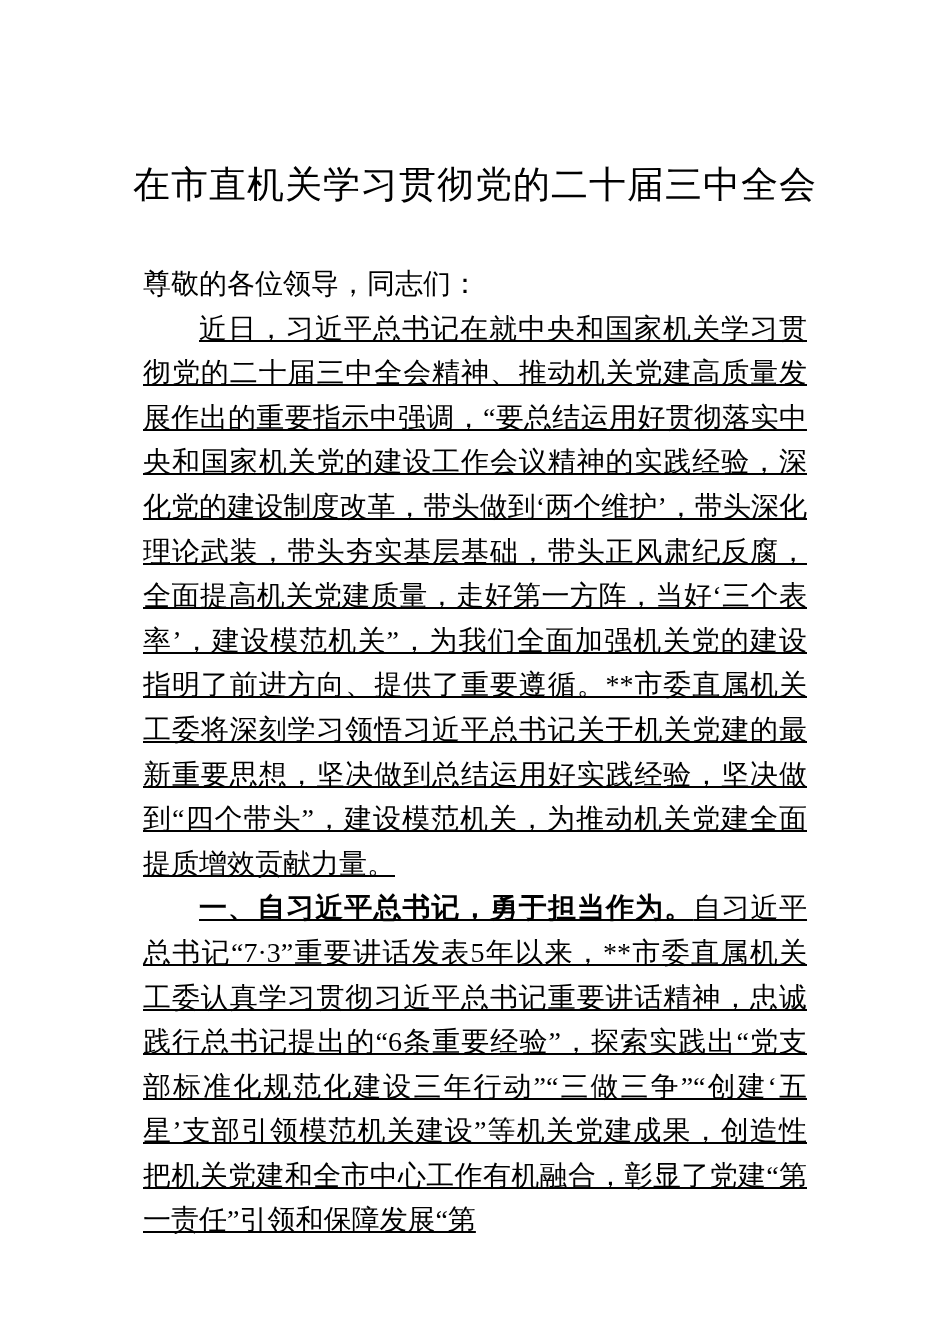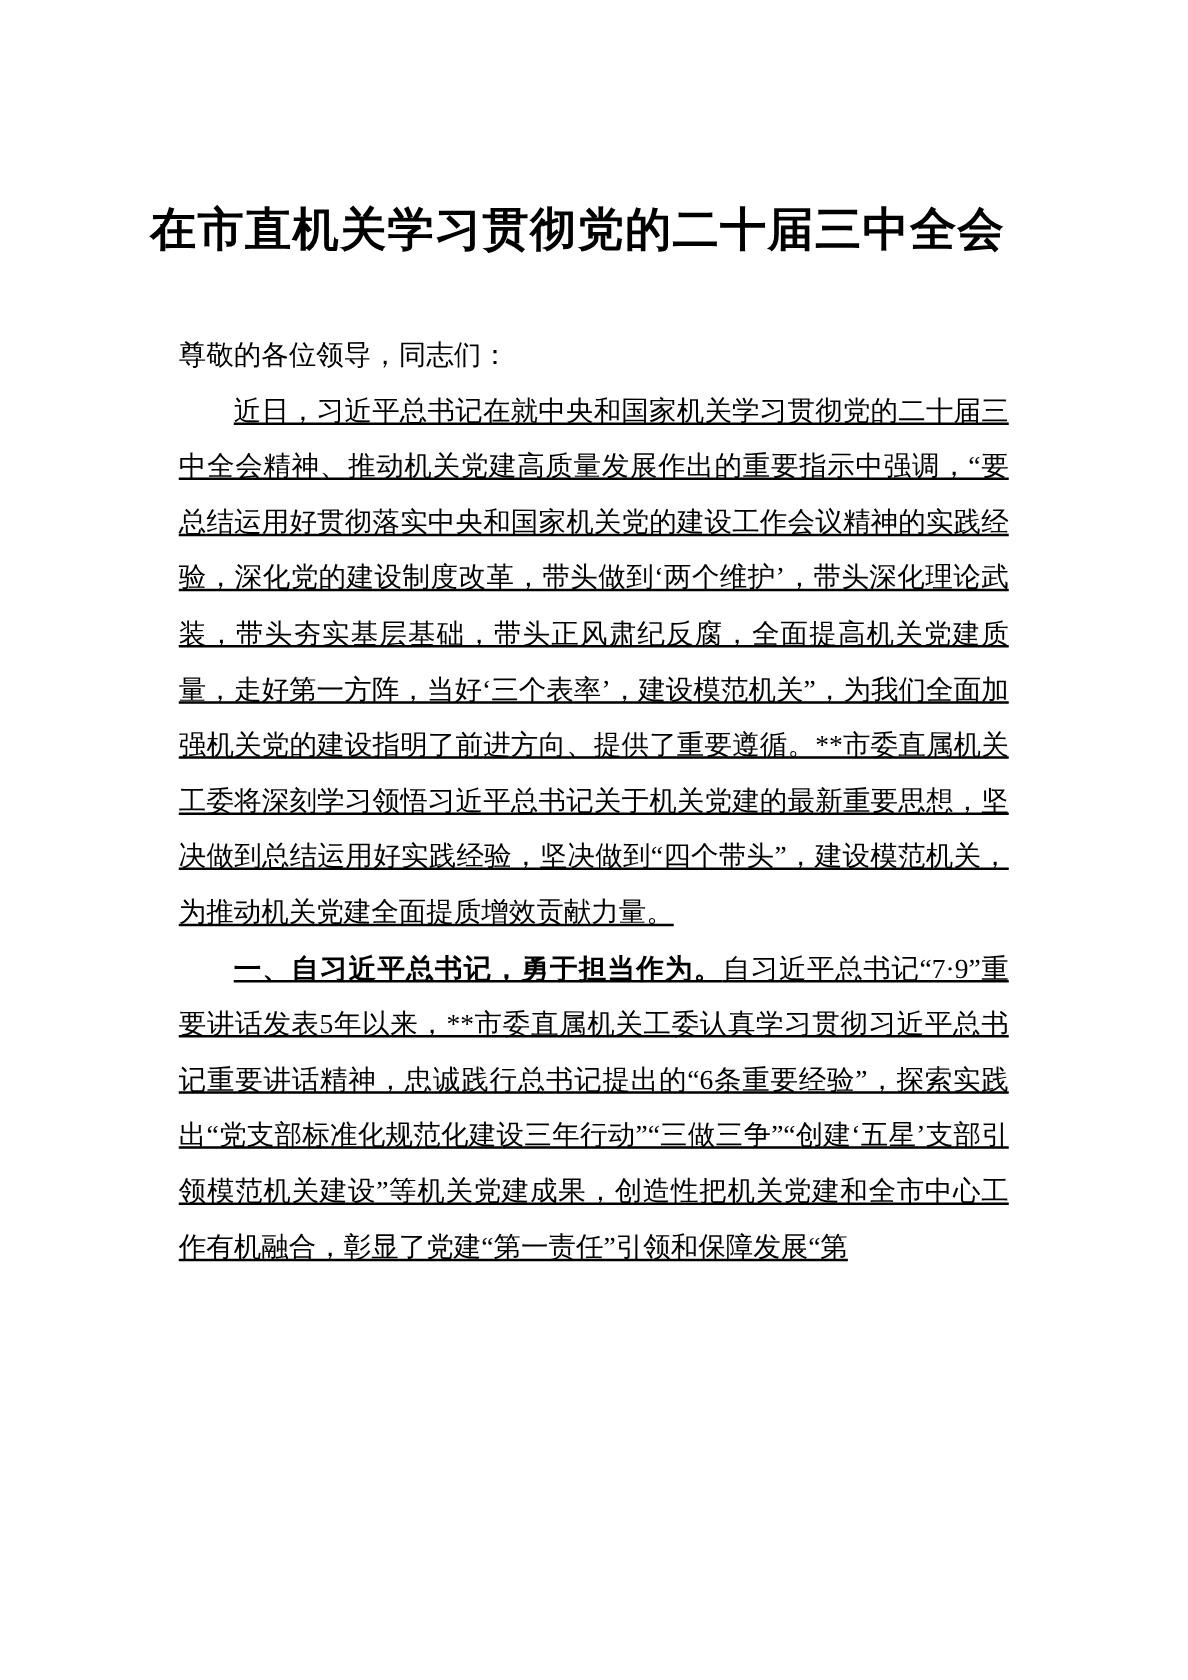--- a/index.html
+++ b/index.html
@@ -16,32 +16,32 @@
     position: relative;
     width: 950px;
     height: 1344px;
     background: #ffffff;
     color: #000000;
     font-family: "Liberation Serif", "DejaVu Serif", serif;
     overflow: hidden;
   }
   .doc-title {
     margin: 151px 120px 0 120px;
-    text-align: left;
+    text-align: center;
     font-size: 37px;
-    font-weight: bold;
+    font-weight: normal;
     line-height: 68px;
     letter-spacing: 1px;
   }
   .doc-title .title-line {
     display: block;
   }
   .doc-body {
     margin: 43px 143px 0 143px;
-    font-size: 22px;
+    font-size: 28px;
     line-height: 44.6px;
     text-align: justify;
     word-break: break-all;
   }
   .doc-body p {
     margin: 0;
     padding: 0;
   }
   .para-indent {
     text-indent: 2em;
@@ -61,17 +61,17 @@
   <h1 class="doc-title">
     <span class="title-line">在市直机关学习贯彻党的二十届三中全会</span>
   </h1>
 
   <div class="doc-body">
     <p class="salutation">尊敬的各位领导，同志们：</p>
 
     <p class="para-indent">近日，习近平总书记在就中央和国家机关学习贯彻党的二十届三中全会精神、推动机关党建高质量发展作出的重要指示中强调，“要总结运用好贯彻落实中央和国家机关党的建设工作会议精神的实践经验，深化党的建设制度改革，带头做到‘两个维护’，带头深化理论武装，带头夯实基层基础，带头正风肃纪反腐，全面提高机关党建质量，走好第一方阵，当好‘三个表率’，建设模范机关”，为我们全面加强机关党的建设指明了前进方向、提供了重要遵循。**市委直属机关工委将深刻学习领悟习近平总书记关于机关党建的最新重要思想，坚决做到总结运用好实践经验，坚决做到“四个带头”，建设模范机关，为推动机关党建全面提质增效贡献力量。</p>
 
     <p class="para-indent">
-      <strong class="section-heading">一、自习近平总书记，勇于担当作为。</strong><span>自习近平总书记“7·9”重要讲话发表5年以来，**市委直属机关工委认真学习贯彻习近平总书记重要讲话精神，忠诚践行总书记提出的“6条重要经验”，探索实践出“党支部标准化规范化建设三年行动”“三做三争”“创建‘五星’支部引领模范机关建设”等机关党建成果，创造性把机关党建和全市中心工作有机融合，彰显了党建“第一责任”引领和保障发展“第</span>
+      <strong class="section-heading">一、自习近平总书记，勇于担当作为。</strong><span>自习近平总书记“7·3”重要讲话发表5年以来，**市委直属机关工委认真学习贯彻习近平总书记重要讲话精神，忠诚践行总书记提出的“6条重要经验”，探索实践出“党支部标准化规范化建设三年行动”“三做三争”“创建‘五星’支部引领模范机关建设”等机关党建成果，创造性把机关党建和全市中心工作有机融合，彰显了党建“第一责任”引领和保障发展“第</span>
     </p>
   </div>
 
 </div>
 
 </body></html>

